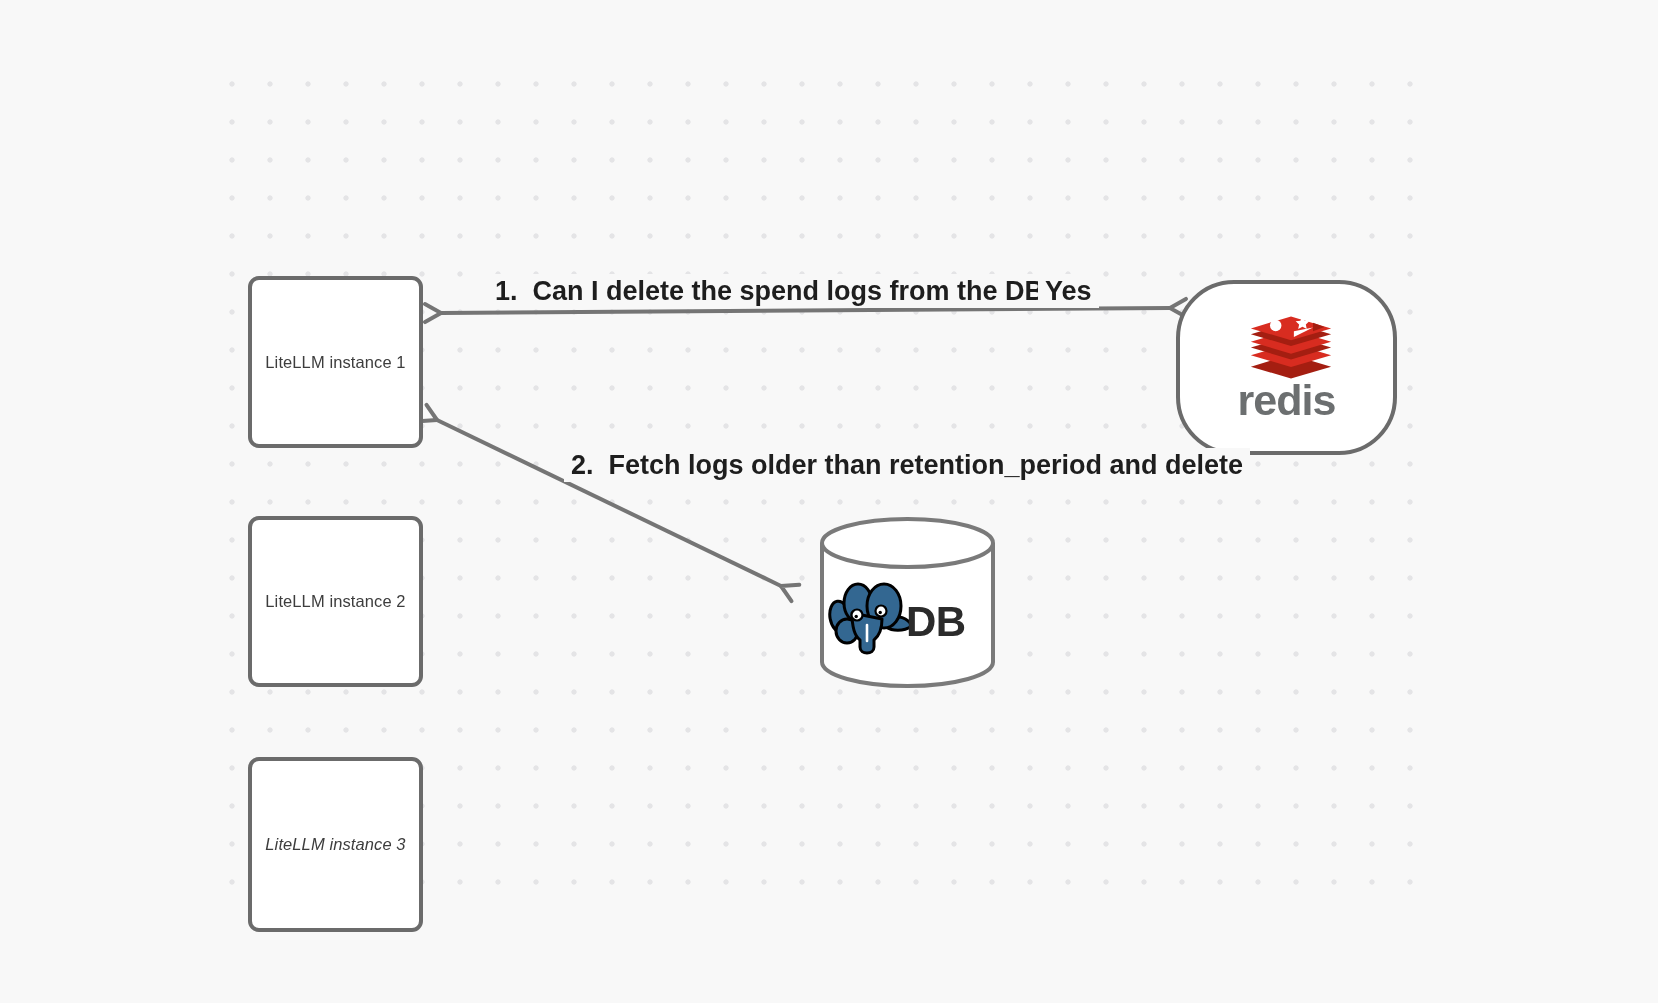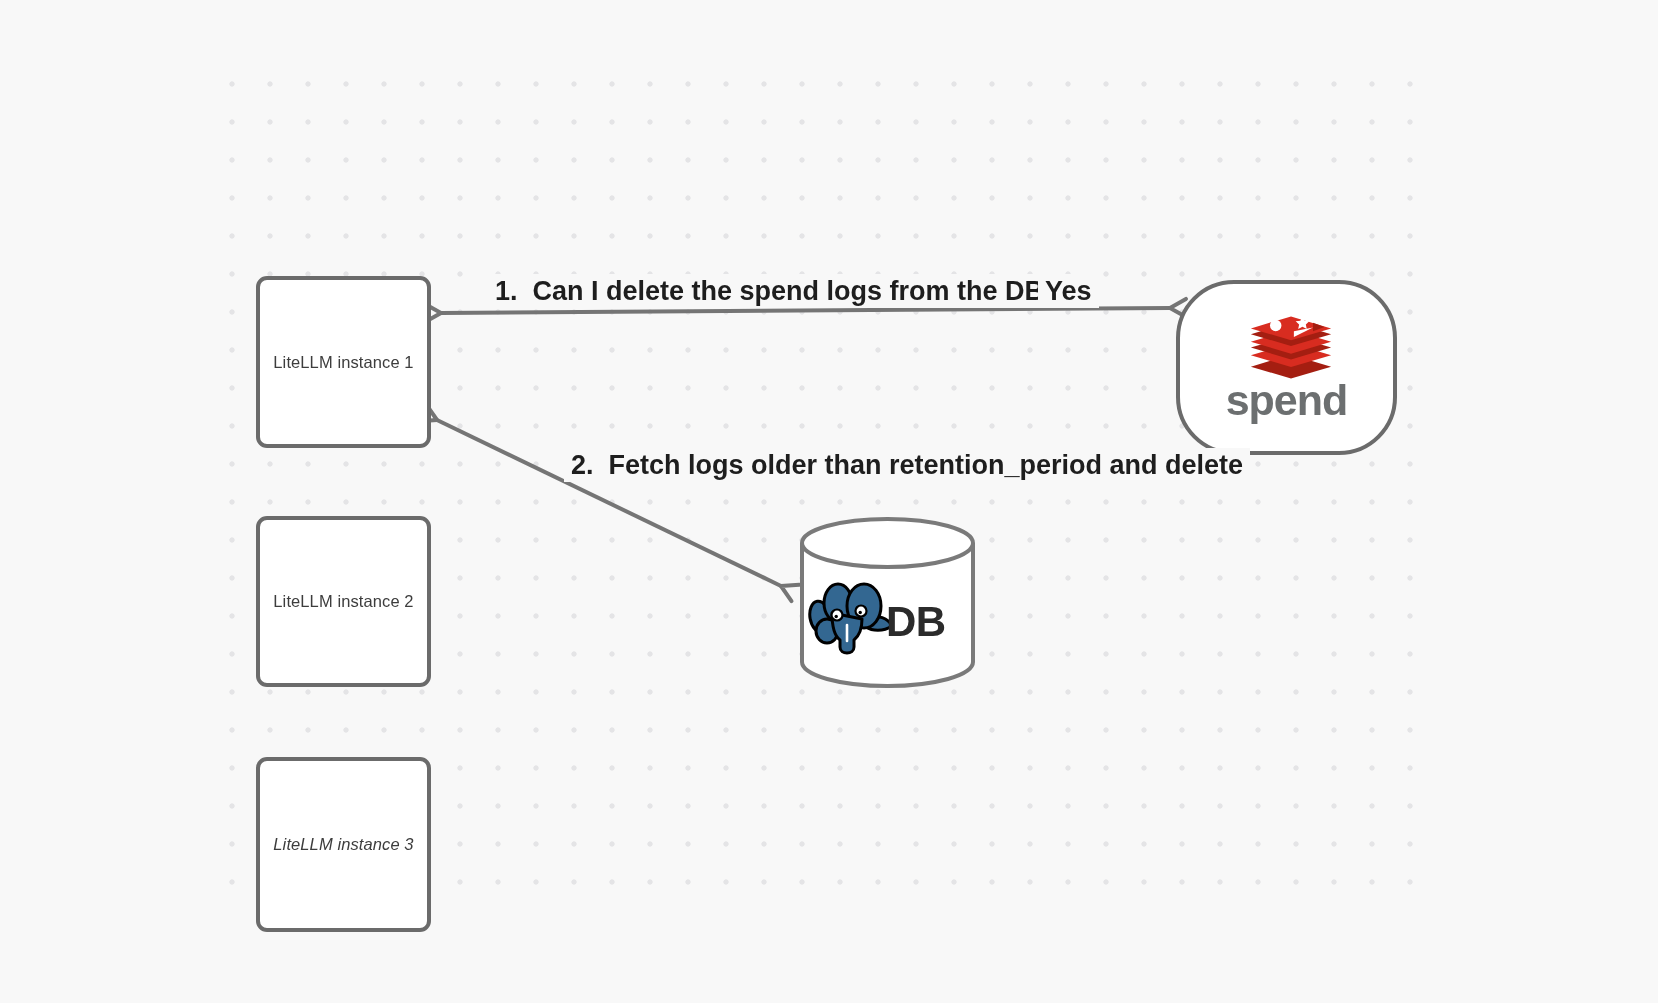--- a/index.html
+++ b/index.html
@@ -7,36 +7,36 @@
     position:relative;width:1658px;height:1003px;overflow:hidden;
     background:#f8f8f8;font-family:"Liberation Sans",sans-serif;
   }
   .dot-grid{
     position:absolute;left:213px;top:65px;width:1216px;height:836px;
     background-image:radial-gradient(circle,#e4e4e6 2.3px,transparent 3px);
     background-size:38px 38px;
   }
   .arrows{position:absolute;left:0;top:0;width:1658px;height:1003px;pointer-events:none;}
   .inst-box{
-    position:absolute;left:256px;width:175px;height:172px;
+    position:absolute;left:248px;width:175px;height:172px;
     background:#ffffff;border:4px solid #6b6b6b;border-radius:11px;
     box-sizing:border-box;display:flex;align-items:center;justify-content:center;
   }
   .inst-label{font-size:16.5px;color:#3d3d3d;letter-spacing:.1px;}
   .redis-node{
     position:absolute;left:1176px;top:280px;width:221px;height:175px;
     background:#ffffff;border:4px solid #6b6b6b;border-radius:58px;
     box-sizing:border-box;
   }
   .redis-logo{position:absolute;left:68px;top:32px;width:86px;height:64px;}
   .redis-word{
     position:absolute;left:0;top:95px;width:100%;text-align:center;
     font-size:43px;font-weight:bold;color:#6c6f70;letter-spacing:-1px;line-height:1;
   }
-  .db-node{position:absolute;left:800px;top:517px;width:175px;height:171px;}
+  .db-node{position:absolute;left:820px;top:517px;width:175px;height:171px;}
   .db-cyl{position:absolute;left:0;top:0;}
   .pg-elephant{position:absolute;left:8px;top:62px;width:86px;height:80px;}
   .db-label{
     position:absolute;left:86px;top:84px;font-size:42px;font-weight:600;
     color:#2b2b2b;line-height:1;letter-spacing:-.5px;
   }
   .note{
     position:absolute;font-size:27px;font-weight:bold;color:#1e1e1e;
     line-height:32px;white-space:pre;background:#f8f8f8;padding:1px 7px;
   }
@@ -81,21 +81,21 @@
       <path d="M45,14 L87,26.5 L45,39 L3,26.5 Z" fill="#d82c20"></path>
 
       <path d="M45,0 L87,12.5 L45,25 L3,12.5 Z" transform="translate(0,6)" fill="#a41e11"></path>
       <path d="M45,0 L87,12.5 L45,25 L3,12.5 Z" fill="#d82c20"></path>
 
       <circle cx="29" cy="9.5" r="6" fill="#ffffff"></circle>
       <path d="M57,0 l2.2,4.4 4.9,0.6 -3.6,3.3 1,4.9 -4.5,-2.5 -4.5,2.5 1,-4.9 -3.6,-3.3 4.9,-0.6 Z" fill="#ffffff"></path>
       <path d="M48,15.5 L68,11.5 L48,21.5 Z" fill="#ffffff"></path>
       <path d="M68,6.5 L80,11 L68,15.5 Z" fill="#a41e11"></path>
     </svg>
-    <div class="redis-word">spend</div>
+    <div class="redis-word">redis</div>
   </div>
 
   <div class="db-node">
     <svg class="db-cyl" width="175" height="171" viewBox="0 0 175 171">
       <path d="M2,26 L2,145 A85.5,24 0 0 0 173,145 L173,26" fill="#ffffff" stroke="#7a7a7a" stroke-width="4"></path>
       <ellipse cx="87.5" cy="26" rx="85.5" ry="24" fill="#ffffff" stroke="#7a7a7a" stroke-width="4"></ellipse>
     </svg>
     <svg class="pg-elephant" viewBox="0 0 86 80">
       <g stroke="#000000" stroke-width="3" stroke-linejoin="round" fill="#336791">
         <path d="M60,40 C70,35 80,39 84,47 C75,53 64,52 58,48 Z" fill="#336791"></path>

